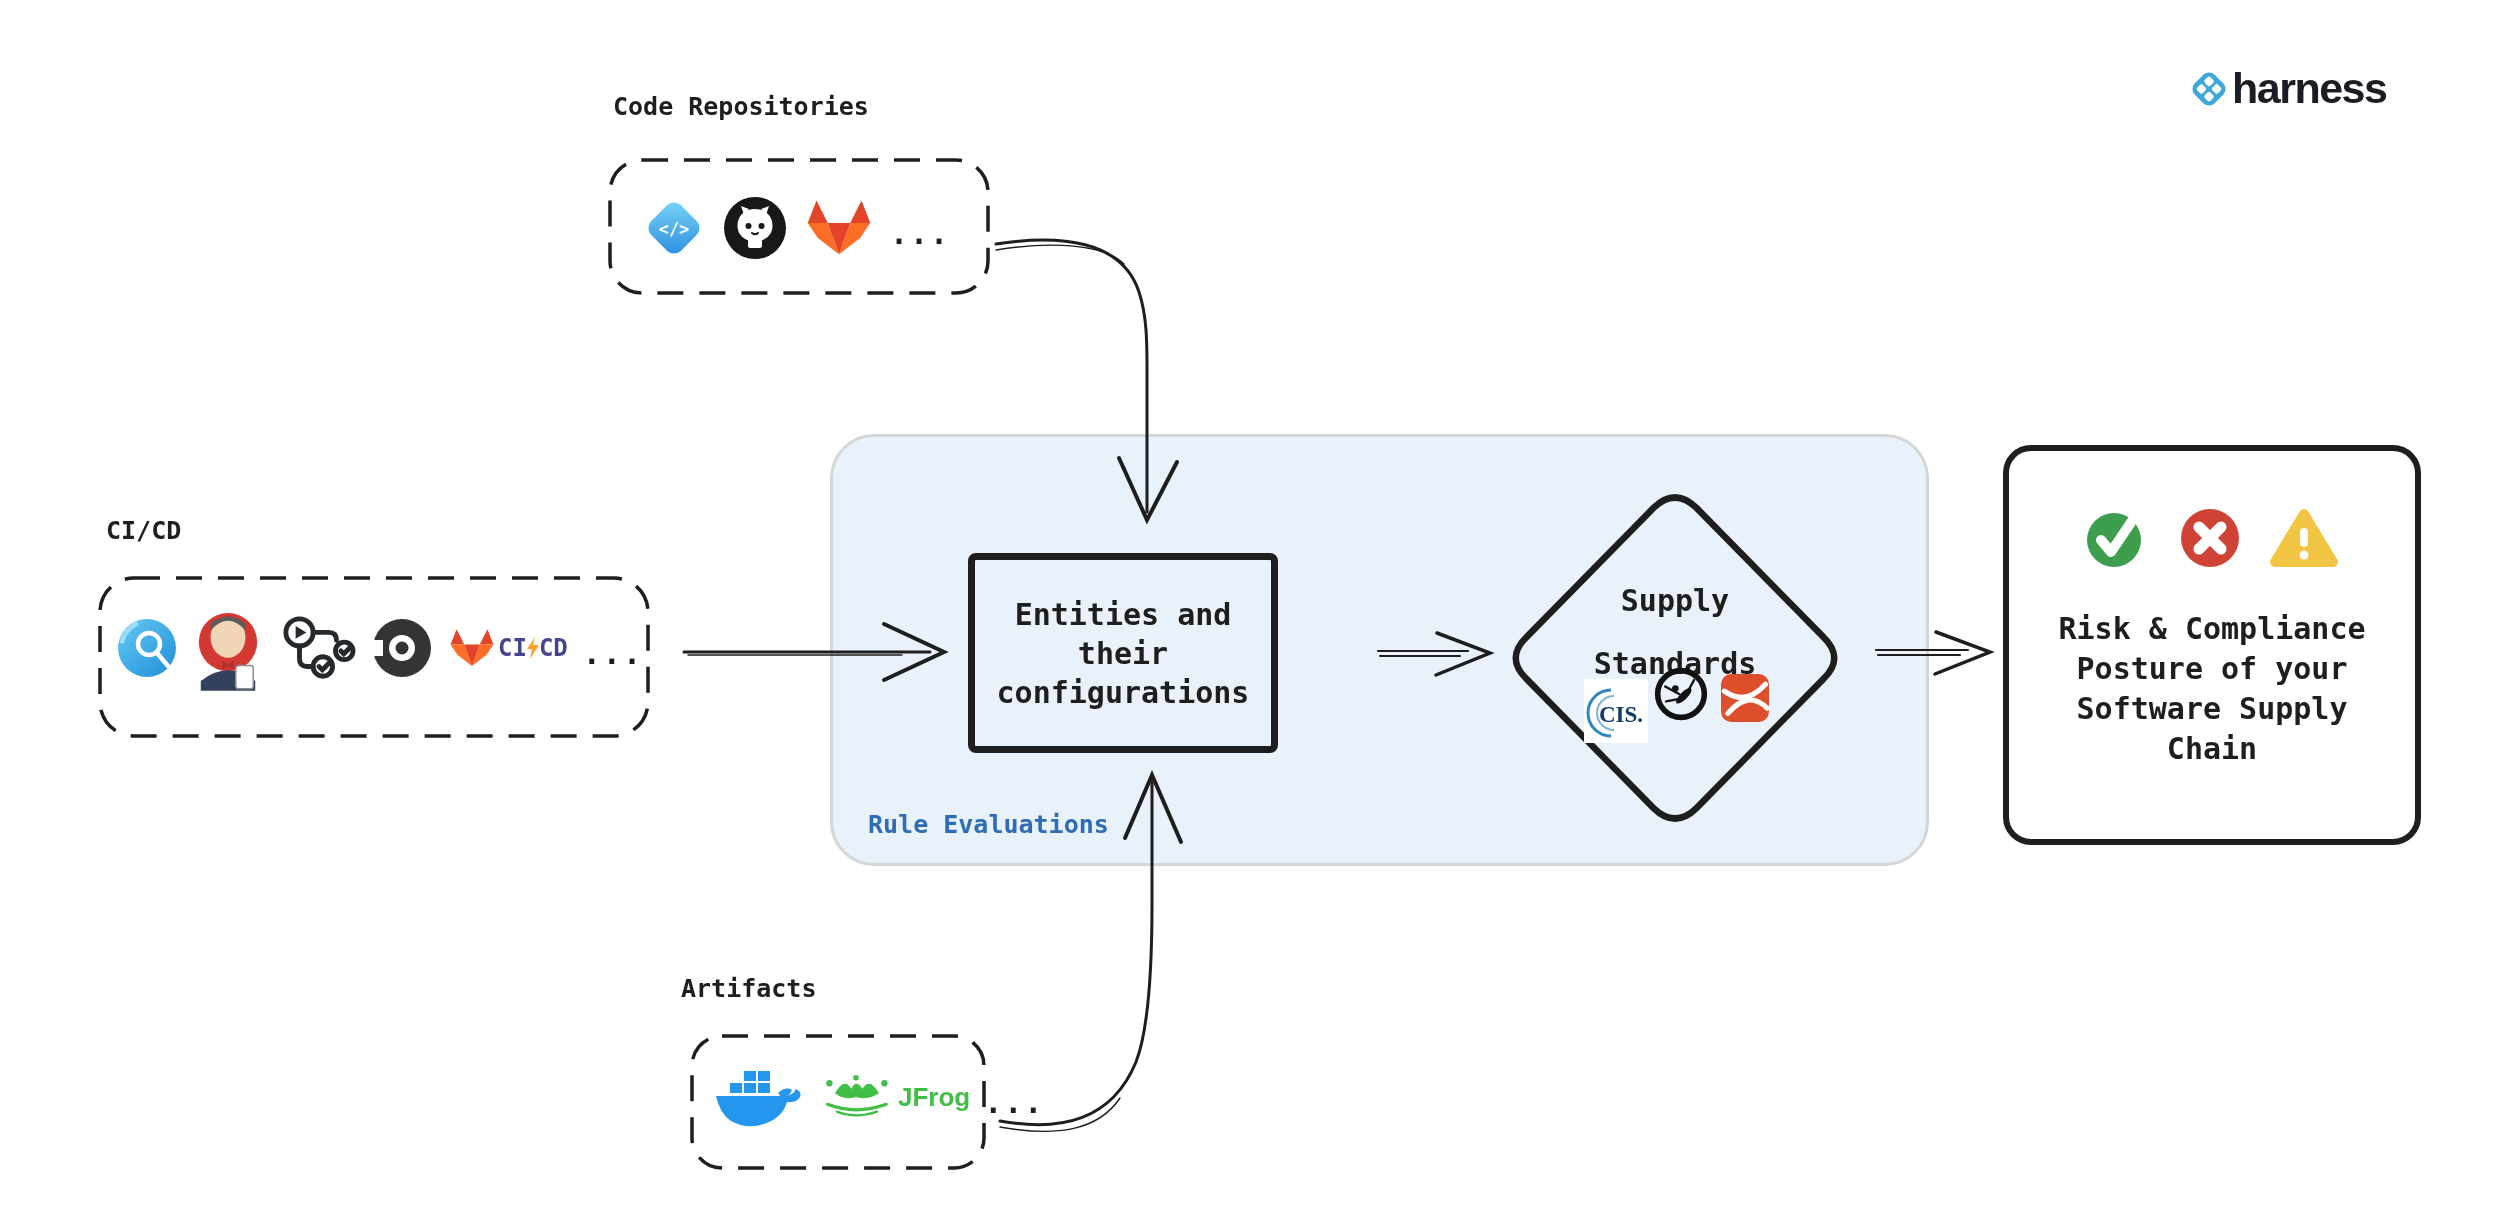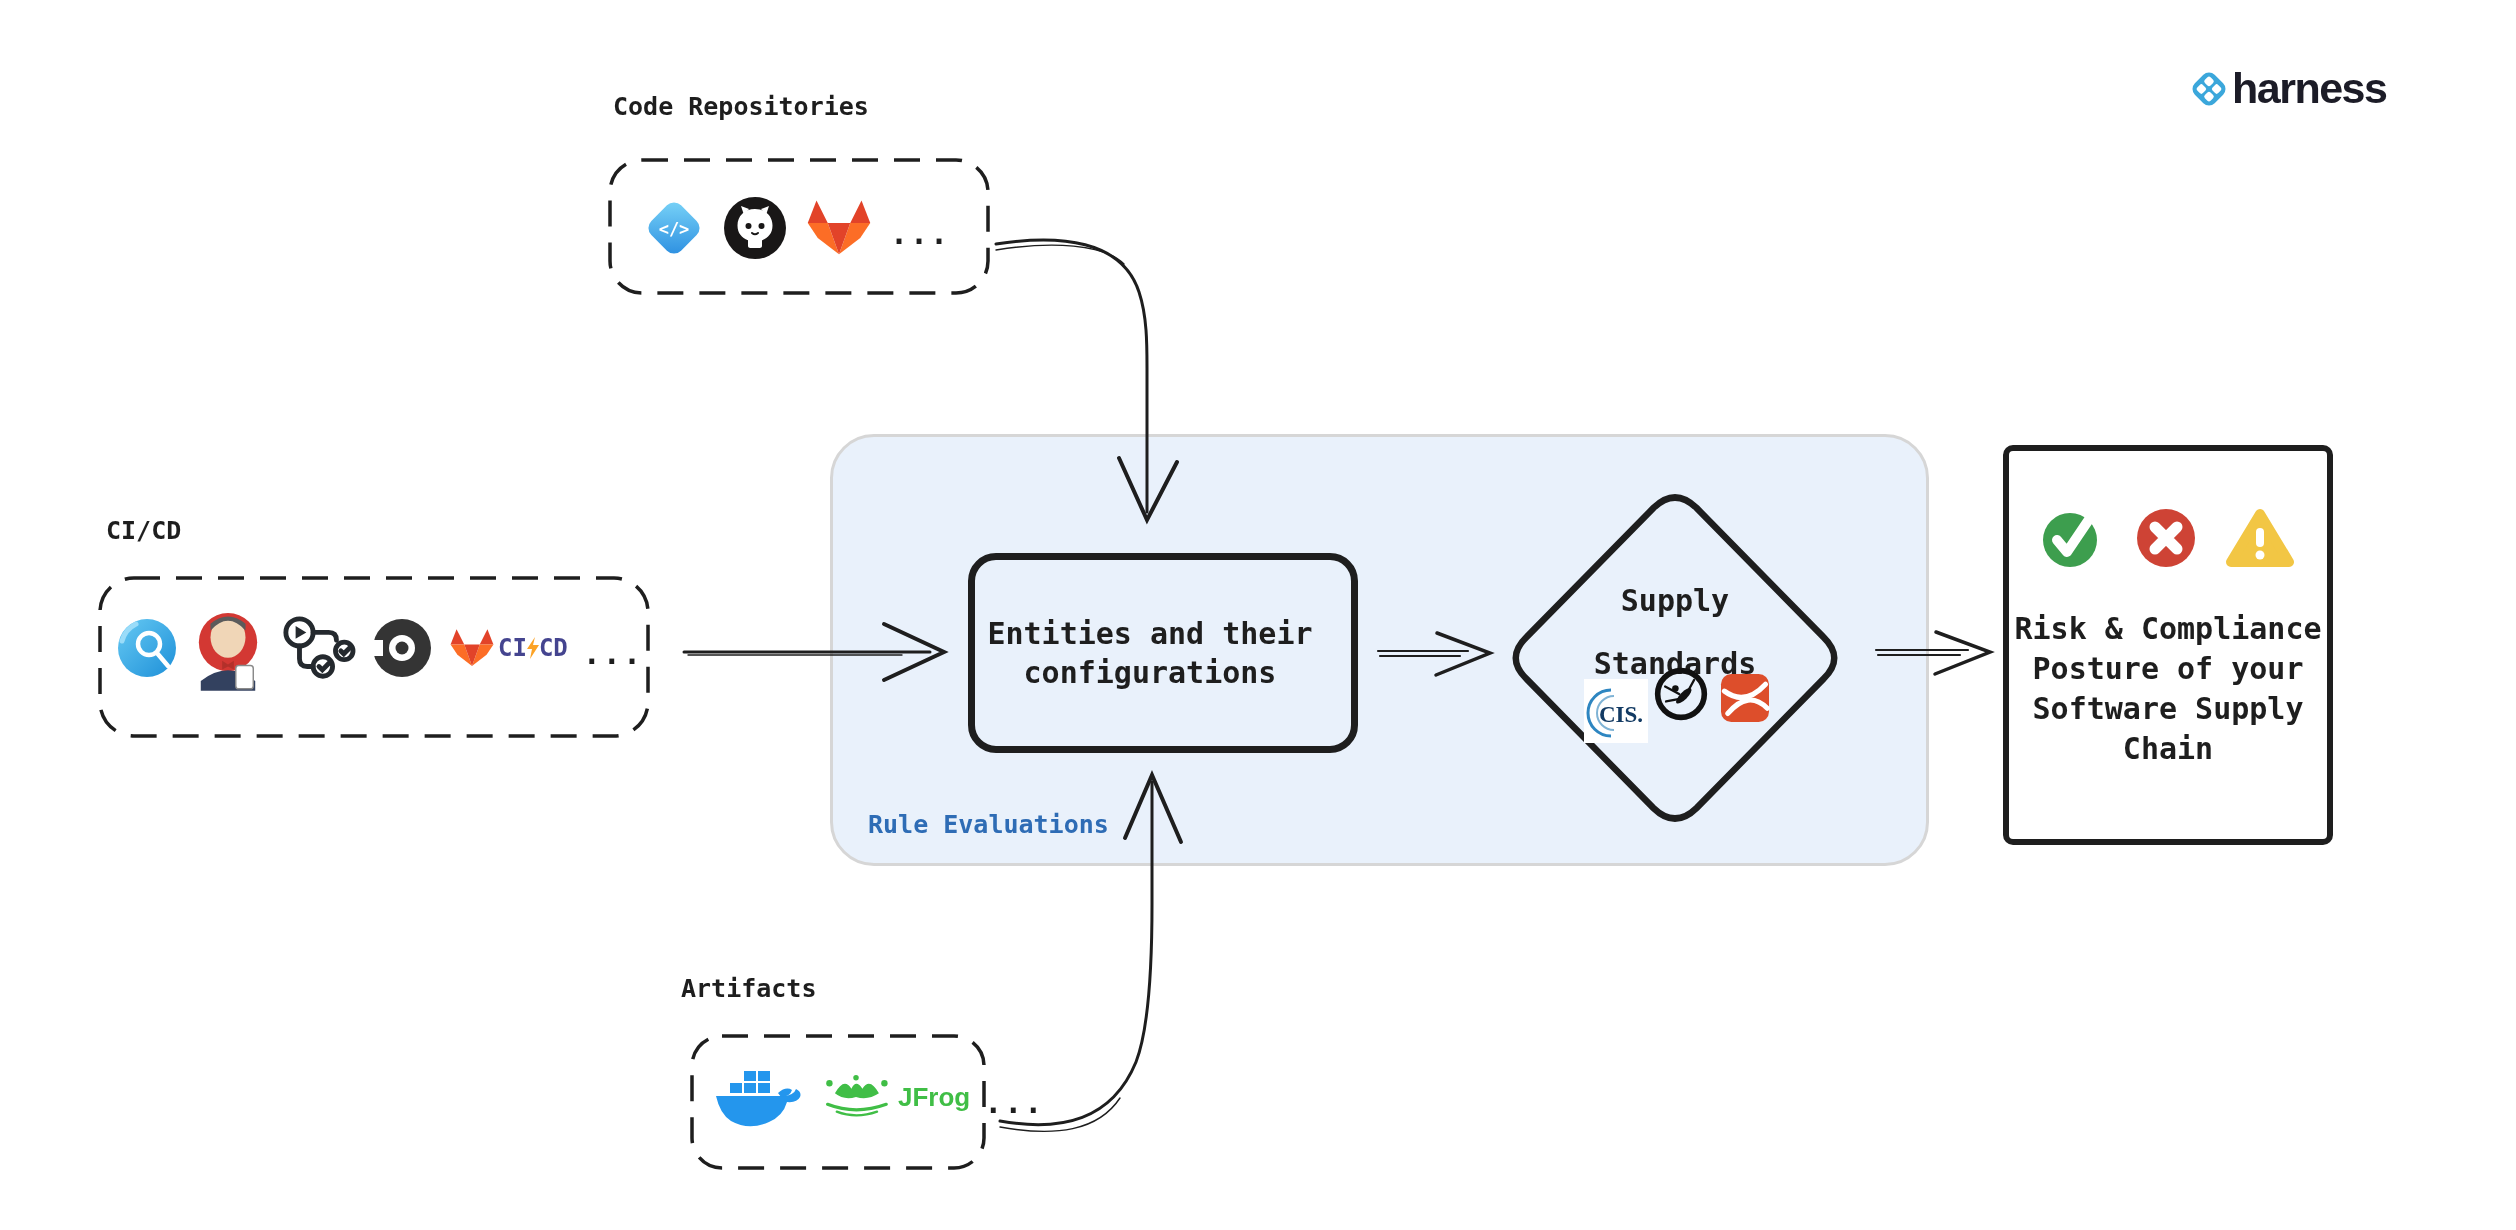--- a/index.html
+++ b/index.html
@@ -6,27 +6,27 @@
   #canvas{position:relative;width:2516px;height:1230px;background:#ffffff;overflow:hidden;
           font-family:"DejaVu Sans Mono",monospace;color:#1e1e1e;}
   .layer{position:absolute;left:0;top:0;}
   svg{overflow:visible;}
   .group-label{position:absolute;font:700 25px "DejaVu Sans Mono",monospace;color:#1e1e1e;white-space:nowrap;z-index:4;}
   .icon-row{position:absolute;display:flex;align-items:center;z-index:4;}
   .ellipsis{font:700 30px "DejaVu Sans Mono",monospace;color:#1e1e1e;letter-spacing:2px;line-height:1;transform:translateY(6px);}
   .panel{position:absolute;left:830px;top:434px;width:1093px;height:426px;border-radius:44px;
          background:#e9f1fb;border:3px solid #d6d6d6;z-index:1;}
   .panel-label{position:absolute;left:868px;top:810px;font:700 25px "DejaVu Sans Mono",monospace;color:#2e6cb5;z-index:4;}
-  .entities-box{position:absolute;left:968px;top:553px;width:390px;height:200px;border:7px solid #1e1e1e;
-                border-radius:28px;box-sizing:border-box;display:flex;align-items:center;justify-content:flex-start;z-index:3;}
+  .entities-box{position:absolute;left:968px;top:553px;width:310px;height:200px;border:7px solid #1e1e1e;
+                border-radius:8px;box-sizing:border-box;display:flex;align-items:center;justify-content:flex-end;z-index:3;}
   .entities-box p{margin:0;width:350px;text-align:center;font:700 30px "DejaVu Sans Mono",monospace;line-height:39px;}
   .diamond-text{position:absolute;left:1505px;width:340px;text-align:center;
                 font:700 30px "DejaVu Sans Mono",monospace;z-index:4;}
-  .outcome-box{position:absolute;left:2003px;top:445px;width:330px;height:400px;border:6px solid #1e1e1e;
-               border-radius:10px;box-sizing:border-box;background:#ffffff;display:flex;flex-direction:column;
+  .outcome-box{position:absolute;left:2003px;top:445px;width:418px;height:400px;border:6px solid #1e1e1e;
+               border-radius:28px;box-sizing:border-box;background:#ffffff;display:flex;flex-direction:column;
                align-items:center;padding-top:56px;z-index:3;}
   .status-row{display:flex;align-items:center;gap:28px;}
   .outcome-box p{margin:40px 0 0 0;width:360px;text-align:center;font:700 30px "DejaVu Sans Mono",monospace;line-height:40px;}
   .brand{position:absolute;left:2186px;top:64px;display:flex;align-items:center;gap:0;z-index:4;}
   .brand-word{font:700 43px "Liberation Sans",sans-serif;color:#1c1c27;letter-spacing:-1.5px;}
   .gl-cicd{display:flex;flex-direction:row;align-items:center;gap:2px;}
   .gl-cicd-text{display:flex;align-items:center;font:700 24px "DejaVu Sans Mono",monospace;color:#44448f;line-height:1;}
   .jfrog-wrap{display:flex;flex-direction:row;align-items:center;}
   .icon{display:block;}
 </style>

